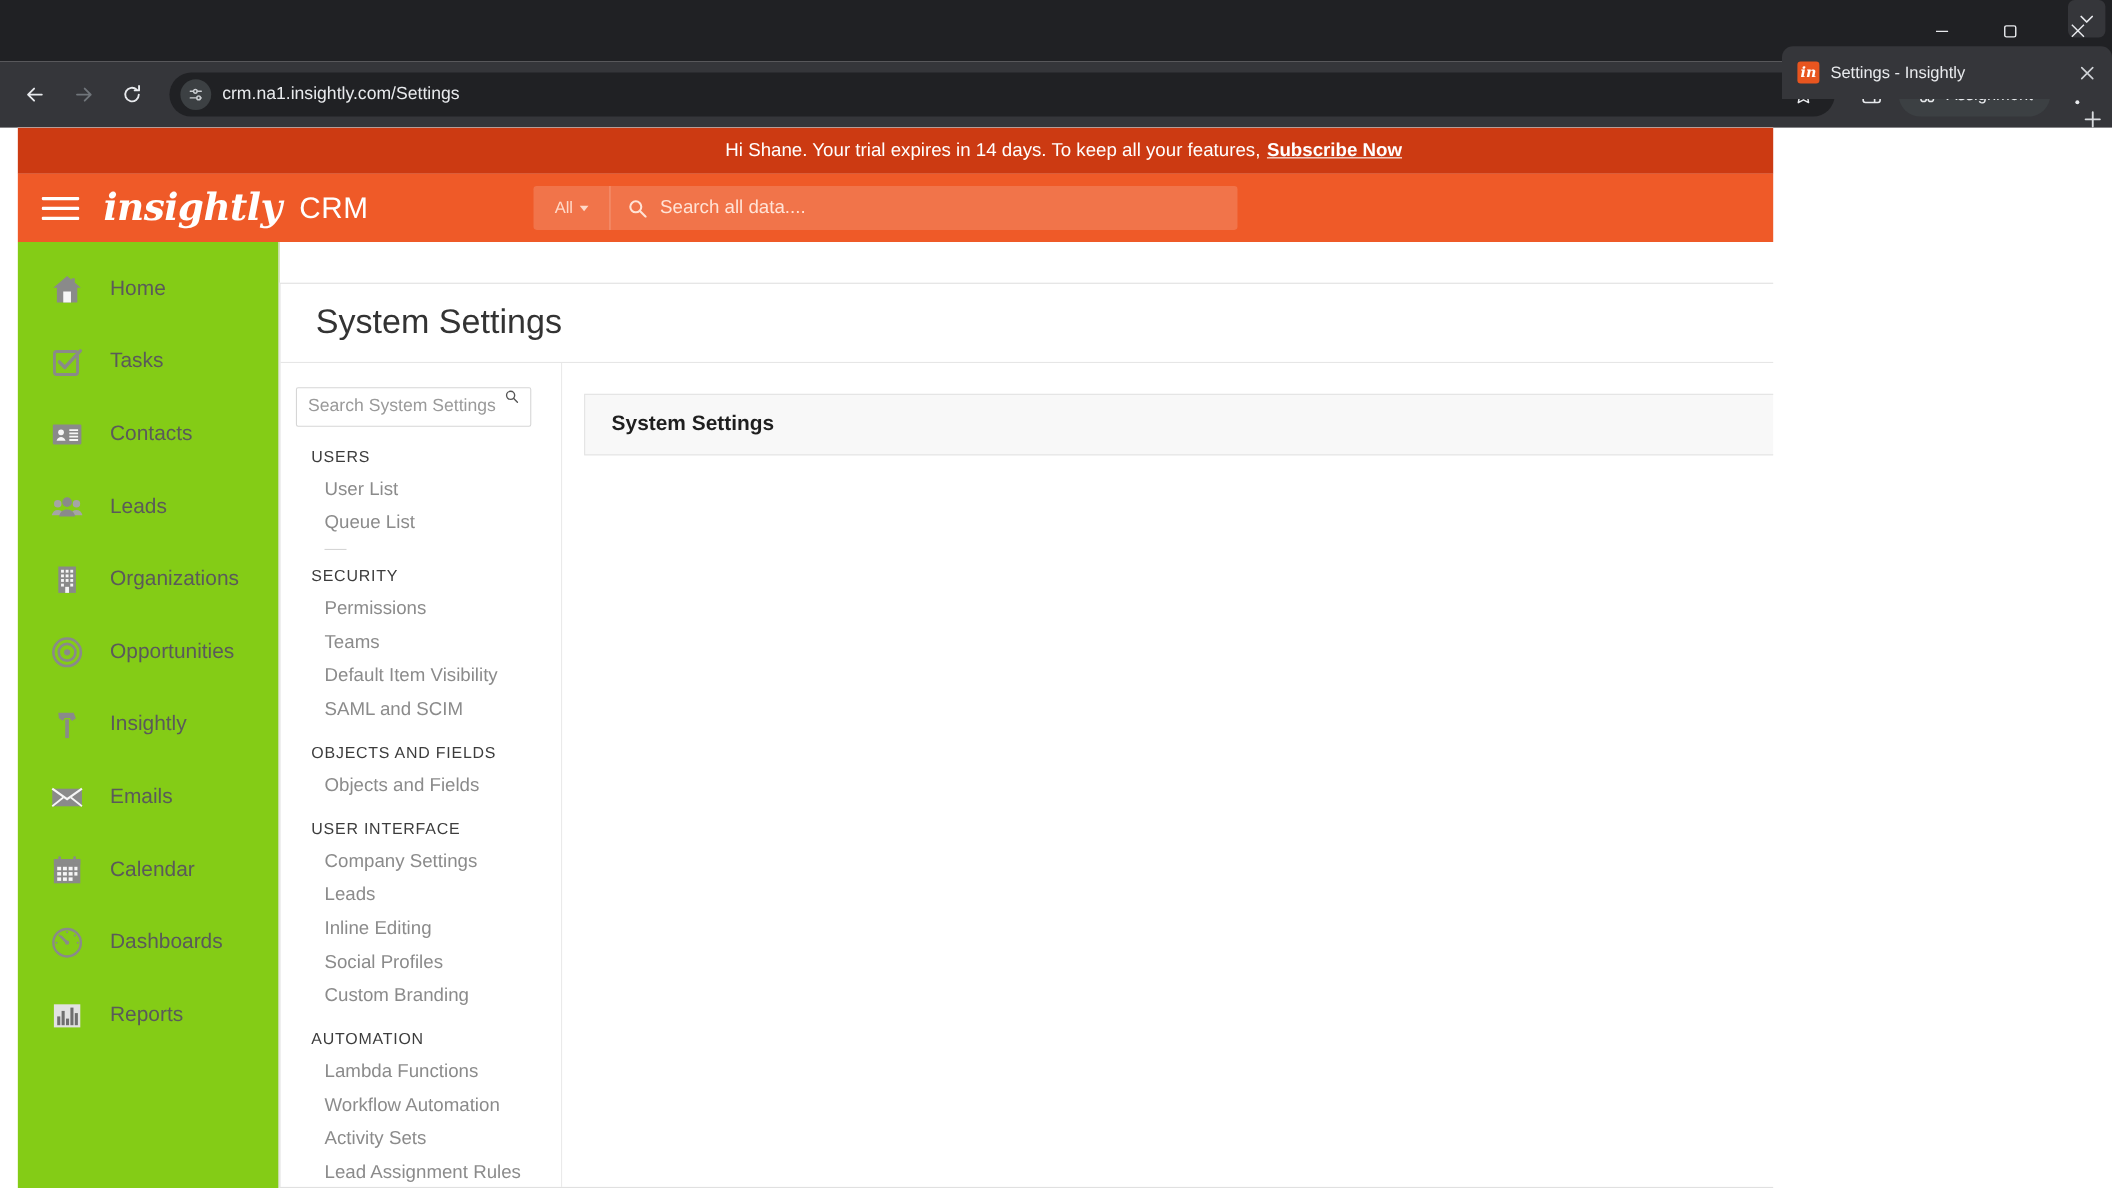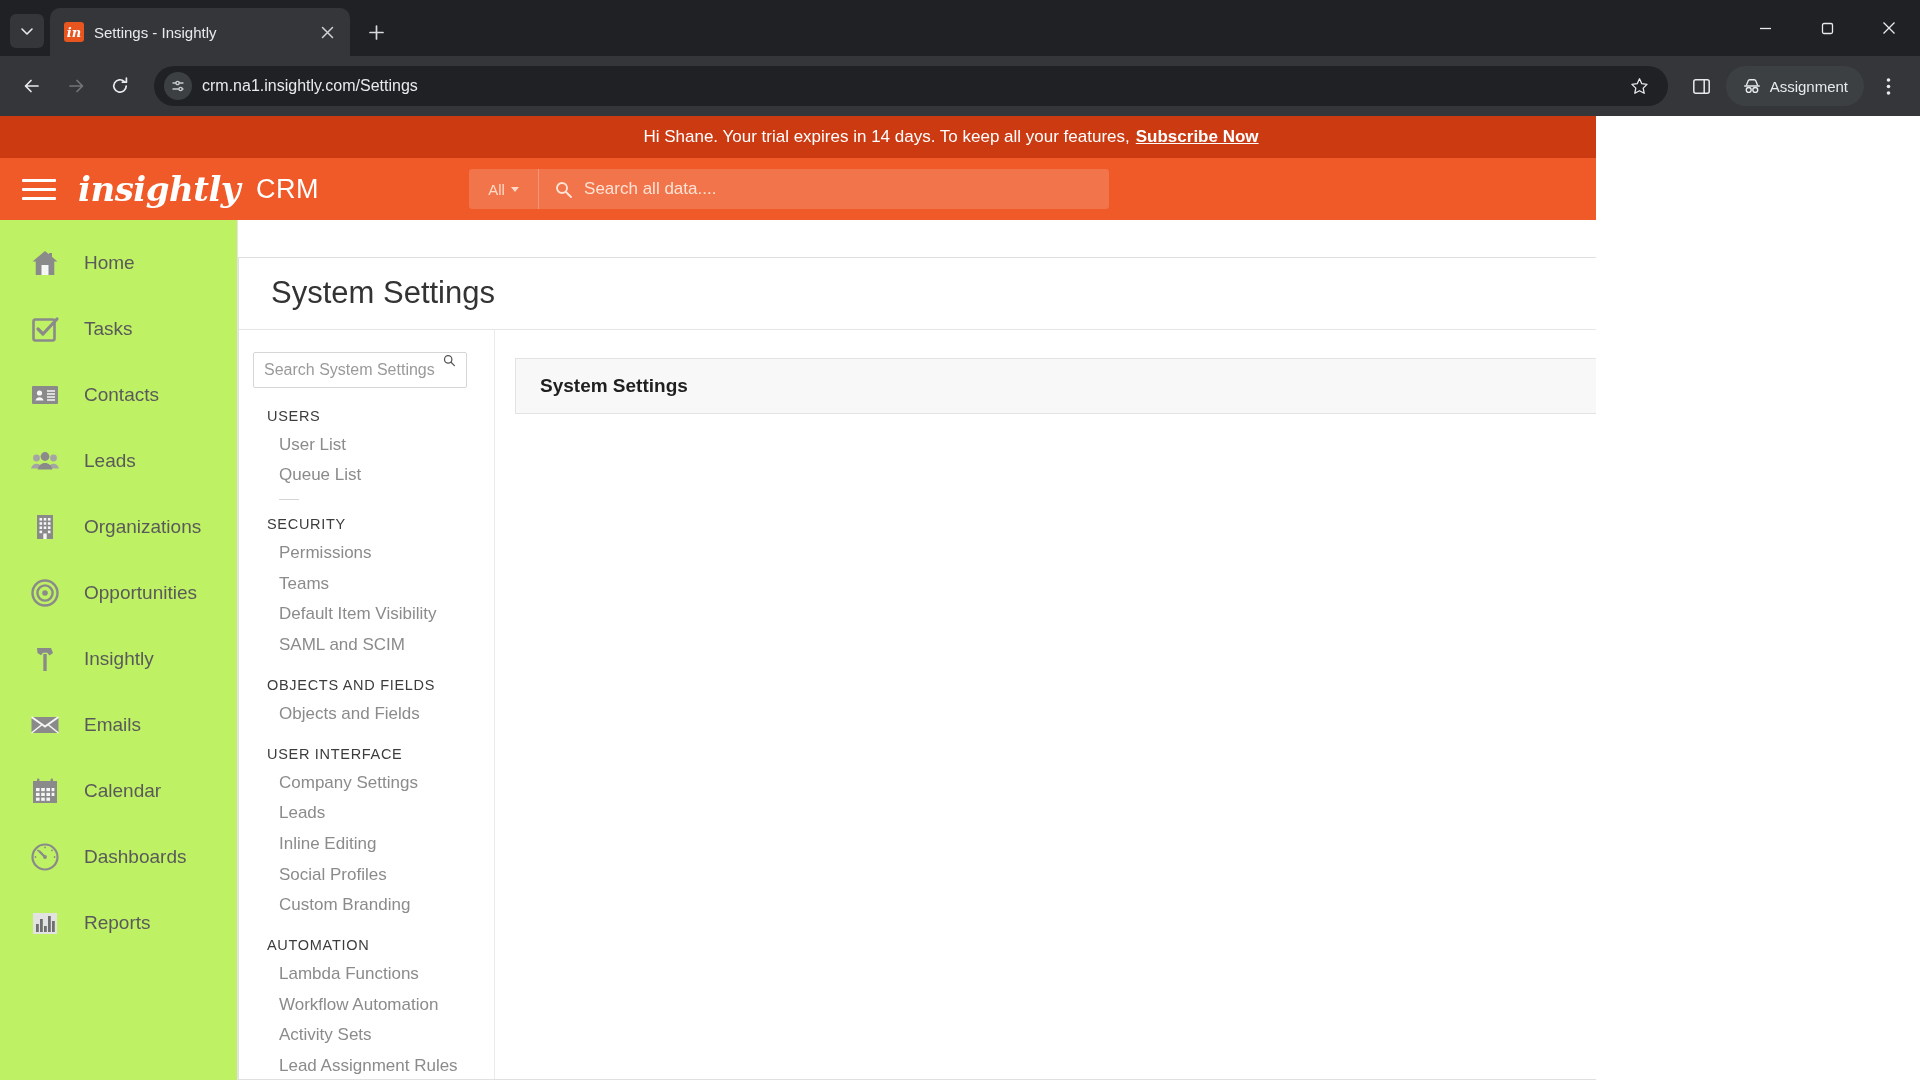--- a/index.html
+++ b/index.html
@@ -9,21 +9,21 @@
     overflow: hidden;
     font-family: "Liberation Sans", sans-serif;
     background: #ffffff;
   }
 
   
   .browser { width: 1920px; height: 1080px; position: relative; background:#ffffff; }
 
   .tabstrip {
     height: 56px; background: #202124;
-    display: flex; align-items: flex-end; position: relative;
+    display: flex; align-items: flex-end; position: relative; flex-direction: column;
   }
   .tab-list-btn {
     width: 34px; height: 34px; margin: 0 6px 8px 10px;
     border-radius: 6px; background: #35363a;
     display: flex; align-items: center; justify-content: center;
     flex: 0 0 auto;
   }
   .tab-list-btn svg { display:block; }
   .tab {
     height: 48px; width: 300px;
@@ -90,21 +90,21 @@
   .omni-star { margin-left:auto; }
   .incognito-pill {
     height: 40px; border-radius: 20px; background: #3c4043;
     display: flex; align-items: center; gap: 8px;
     padding: 0 16px; color:#e8eaed; font-size: 15px;
     flex: 0 0 auto;
   }
 
   
   .viewport {
-    position: absolute; left: 0; top: 116px;
+    position: absolute; left: 16px; top: 116px;
     width: 1596px; height: 964px;
     background: #ffffff; overflow: hidden;
   }
   .page { width: 1902px; height: 964px; position: relative; overflow: hidden; }
 
   
   .trial-banner {
     height: 42px; background: #cc3a12;
     display: flex; align-items: center; justify-content: center;
     color: #fff; font-size: 17px;
@@ -146,21 +146,21 @@
     padding: 0 16px; color:#ffe3d6; font-size:17px;
   }
   .hdr-right { margin-left:auto; display:flex; align-items:center; gap:28px; }
   .hdr-icon { width:34px; height:34px; display:flex; align-items:center;
     justify-content:center; flex:0 0 auto; }
 
   
   .body-row { display:flex; height: calc(964px - 42px - 62px); background:#fff; }
 
   .sidenav {
-    width: 238px; background: #bef264; flex: 0 0 auto;
+    width: 238px; background: #84cc16; flex: 0 0 auto;
     border-right: 1px solid #e4e4e4; padding-top: 10px;
   }
   .nav-item {
     display:flex; align-items:center; gap: 22px; height: 66px;
     padding-left: 28px; color:#5a5a5a; font-size: 19px;
   }
   .nav-icon { width: 34px; height: 34px; flex:0 0 auto;
     display:flex; align-items:center; justify-content:center; }
 
   .content { flex:1 1 auto; padding: 8px 24px 0 0; min-width:0;

